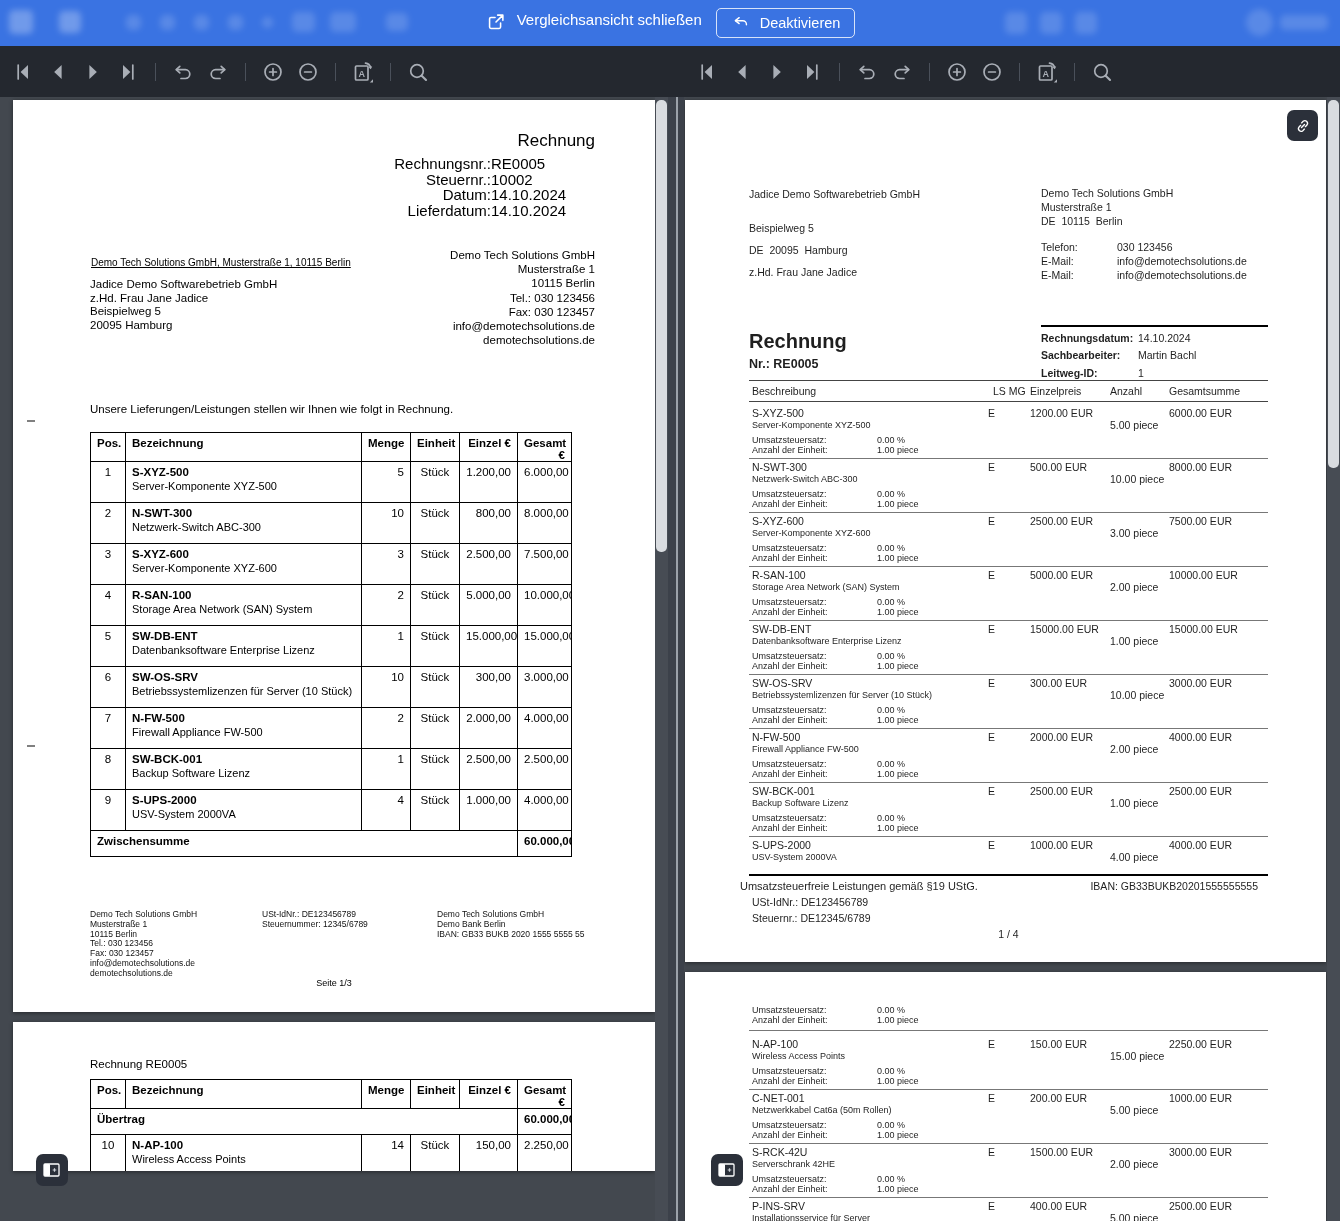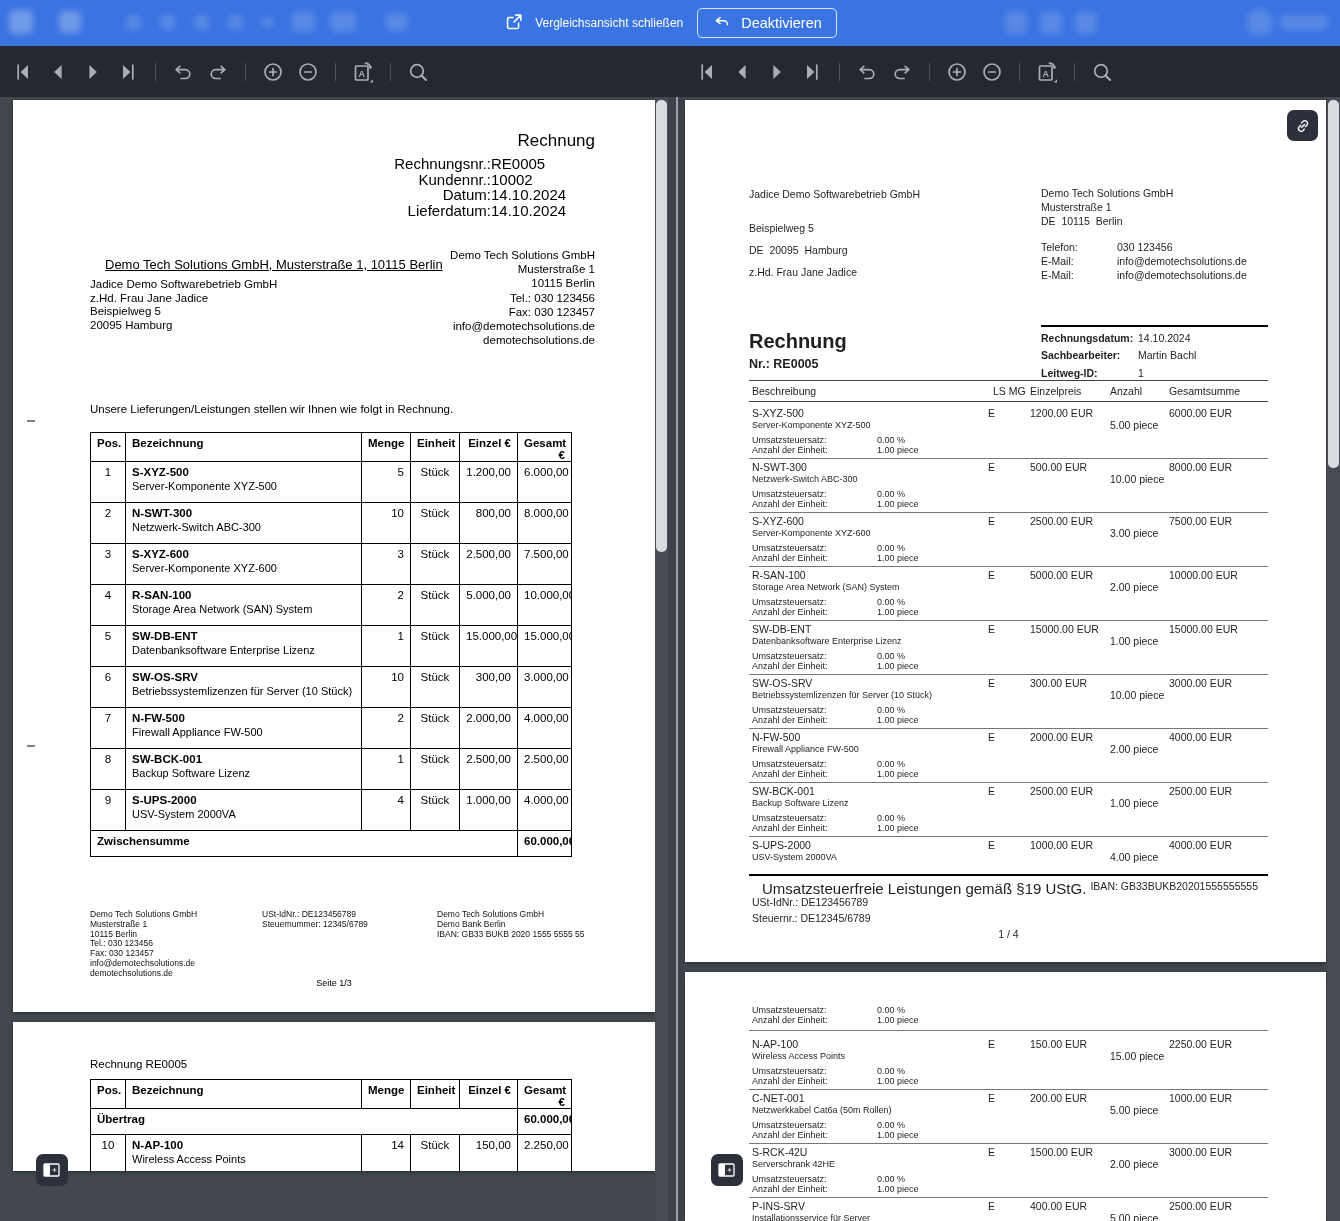--- a/index.html
+++ b/index.html
@@ -2,21 +2,21 @@
 <html><head>
 <meta charset="utf-8">
 <style>
   *{margin:0;padding:0;box-sizing:border-box}
   html,body{width:1340px;height:1221px}
   body{position:relative;overflow:hidden;background:#43484f;font-family:"Liberation Sans",sans-serif;-webkit-font-smoothing:antialiased}
 
   
   .topbar{position:absolute;left:0;top:0;width:1340px;height:46px;background:#3a73e2;z-index:30}
   .topbar-center{position:absolute;left:0;top:0;width:100%;height:46px;display:flex;align-items:center;justify-content:center;gap:14px}
-  .tb-close{display:flex;align-items:center;gap:10px;color:#fff;font-size:12px;cursor:default}
+  .tb-close{display:flex;gap:10px;color:#fff;font-size:15px;cursor:default}
   .tb-btn{display:flex;align-items:center;gap:9px;height:30px;padding:0 14px;border:1px solid rgba(255,255,255,.8);border-radius:5px;color:#fff;font-size:14.5px;background:transparent}
   .blob{position:absolute;background:rgba(255,255,255,.16);border-radius:5px;filter:blur(3px)}
   .blob.bright{background:rgba(255,255,255,.28)}
   .blob.round{border-radius:50%}
 
   
   .toolband{position:absolute;left:0;top:46px;width:1340px;height:51px;background:#24282f;z-index:25}
   .toolbar{position:absolute;top:46px;height:51px;display:flex;align-items:center;padding-left:11px;gap:11px;z-index:26}
   .tool{width:24px;height:24px;display:flex;align-items:center;justify-content:center}
   .tool svg{display:block}
@@ -38,21 +38,21 @@
   .dark-btn{position:absolute;width:32px;height:32px;border-radius:7px;background:#2b303a;display:flex;align-items:center;justify-content:center;z-index:15}
 
   
   .lp1{left:13px;top:3px;width:642px;height:912px}
   .lp2{left:13px;top:925px;width:642px;height:149px;overflow:hidden}
   .l-title{position:absolute;right:60px;top:31px;font-size:17px}
   .l-meta{position:absolute;right:60px;top:56px;font-size:15px}
   .l-meta .mrow{display:flex;line-height:15.5px}
   .l-meta .ml{width:150px;text-align:right}
   .l-meta .mv{width:104px;text-align:left}
-  .l-sender{position:absolute;left:92px;top:157px;font-size:13px;text-decoration:underline}
+  .l-sender{position:absolute;left:78px;top:157px;font-size:10px;text-decoration:underline}
   .l-recip{position:absolute;left:77px;top:178px;font-size:11.5px;line-height:13.5px}
   .l-contact{position:absolute;right:60px;top:148px;font-size:11.5px;line-height:14.2px;text-align:right}
   .l-intro{position:absolute;left:77px;top:303px;font-size:11.5px}
   .fold{position:absolute;left:14px;width:8px;height:1.5px;background:#808080}
 
   .ltable{position:absolute;left:77px;border-collapse:collapse;table-layout:fixed;width:481px;font-size:11.5px}
   .ltable.t1{top:332px}
   .ltable.t2{top:57px}
   .ltable th,.ltable td{border:1px solid #000;vertical-align:top;overflow:hidden;padding:4px 6px 0}
   .ltable th{height:26px;text-align:left;font-size:11.5px}
@@ -92,21 +92,21 @@
   .ri-code{position:absolute;left:3px;top:2px}
   .ri-desc{position:absolute;left:3px;top:15px;font-size:9px}
   .ri-ls{position:absolute;left:239px;top:2px}
   .ri-price{position:absolute;left:281px;top:2px}
   .ri-qty{position:absolute;left:361px;top:14px}
   .ri-total{position:absolute;left:420px;top:2px}
   .ri-sub{position:absolute;left:3px;font-size:9px}
   .ri-sub1{top:30px}.ri-sub2{top:40px}
   .ri-sublabel{display:inline-block;width:125px}
   .r-rule{position:absolute;left:64px;top:774px;width:519px;border-top:2px solid #000}
-  .rf-notice{position:absolute;left:77px;top:780px;font-size:15px}
+  .rf-notice{position:absolute;left:55px;top:780px;font-size:11px}
   .rf-iban{position:absolute;left:64px;top:780px;width:509px;text-align:right;font-size:10.5px}
   .rf-vat{position:absolute;left:67px;top:796px;font-size:10.5px}
   .rf-tax{position:absolute;left:67px;top:812px;font-size:10.5px}
   .rf-page{position:absolute;left:64px;top:828px;width:519px;text-align:center;font-size:10.5px}
   
   .r2-sub{position:absolute;left:67px;font-size:9px}
   .r2-sub .ri-sublabel{width:125px}
   .r2-sep{position:absolute;left:64px;top:58px;width:519px;border-top:1px solid #777}
   .ri2{top:64px}
   .link-btn{left:603px;top:13px;width:31px;height:31px}
@@ -300,21 +300,21 @@
   <div class="page lp1">
     <div class="l-title">Rechnung</div>
     <div class="l-meta">
 
         <div class="mrow">
           <span class="ml">Rechnungsnr.:</span>
           <span class="mv">RE0005</span>
         </div>
 
         <div class="mrow">
-          <span class="ml">Kundennr.:</span>
+          <span class="ml">Steuernr.:</span>
           <span class="mv">10002</span>
         </div>
 
         <div class="mrow">
           <span class="ml">Datum:</span>
           <span class="mv">14.10.2024</span>
         </div>
 
         <div class="mrow">
           <span class="ml">Lieferdatum:</span>

